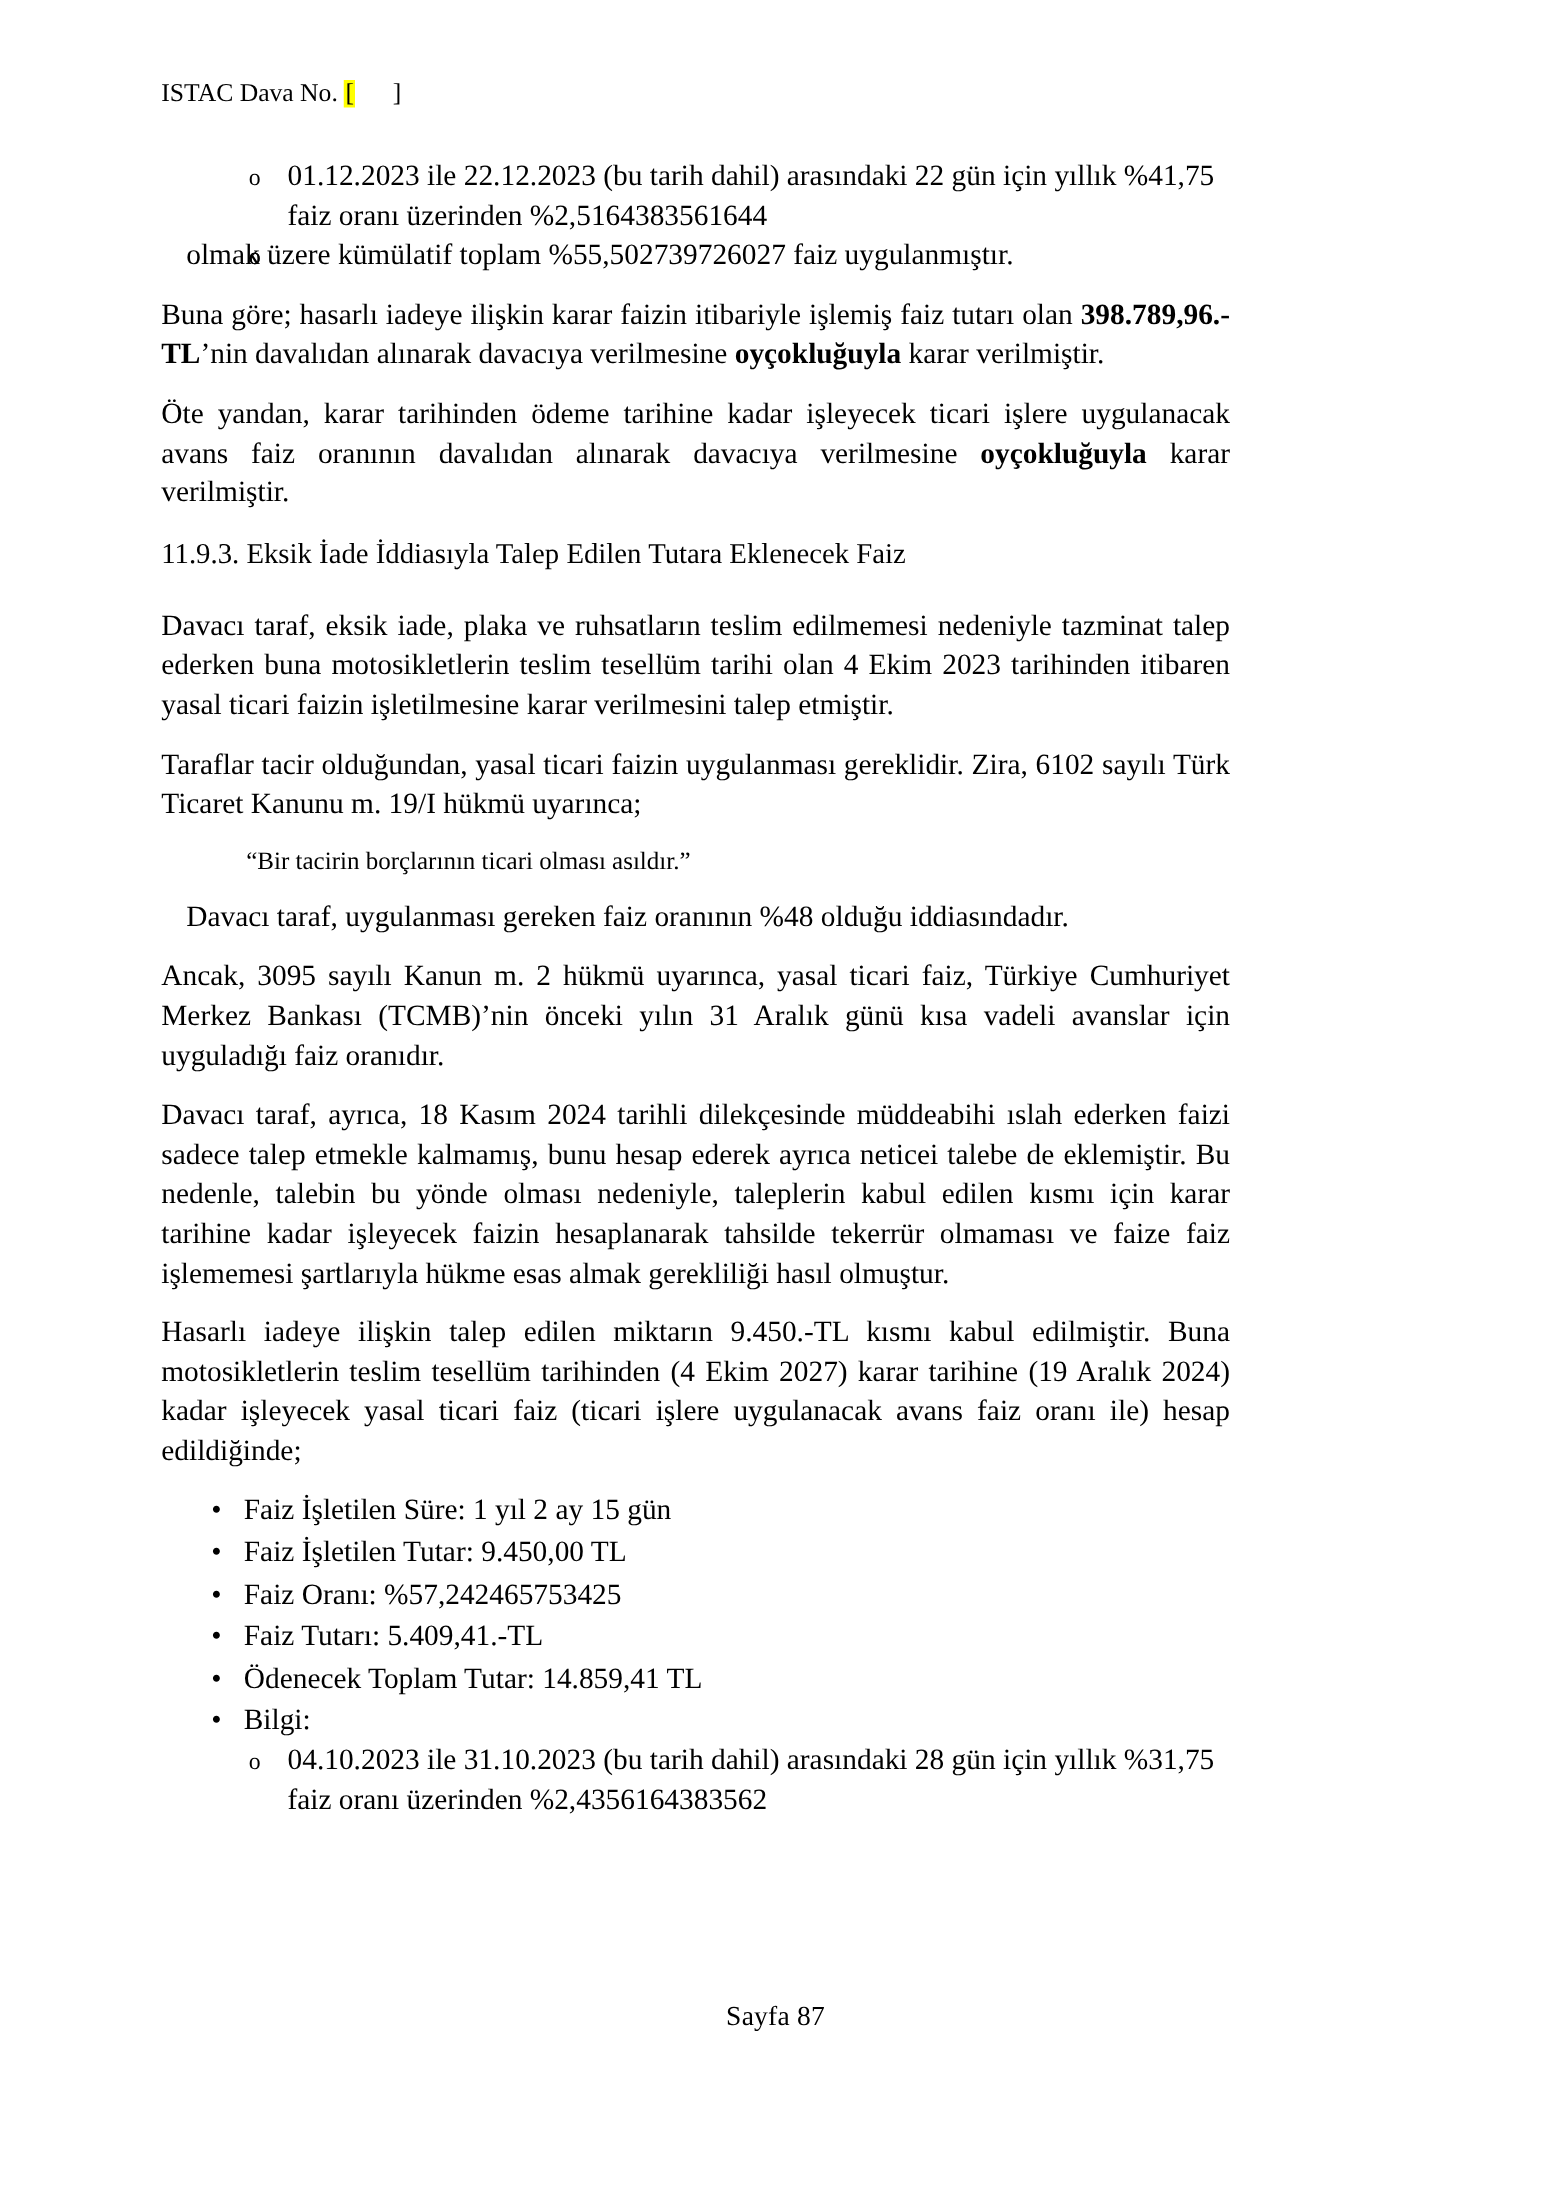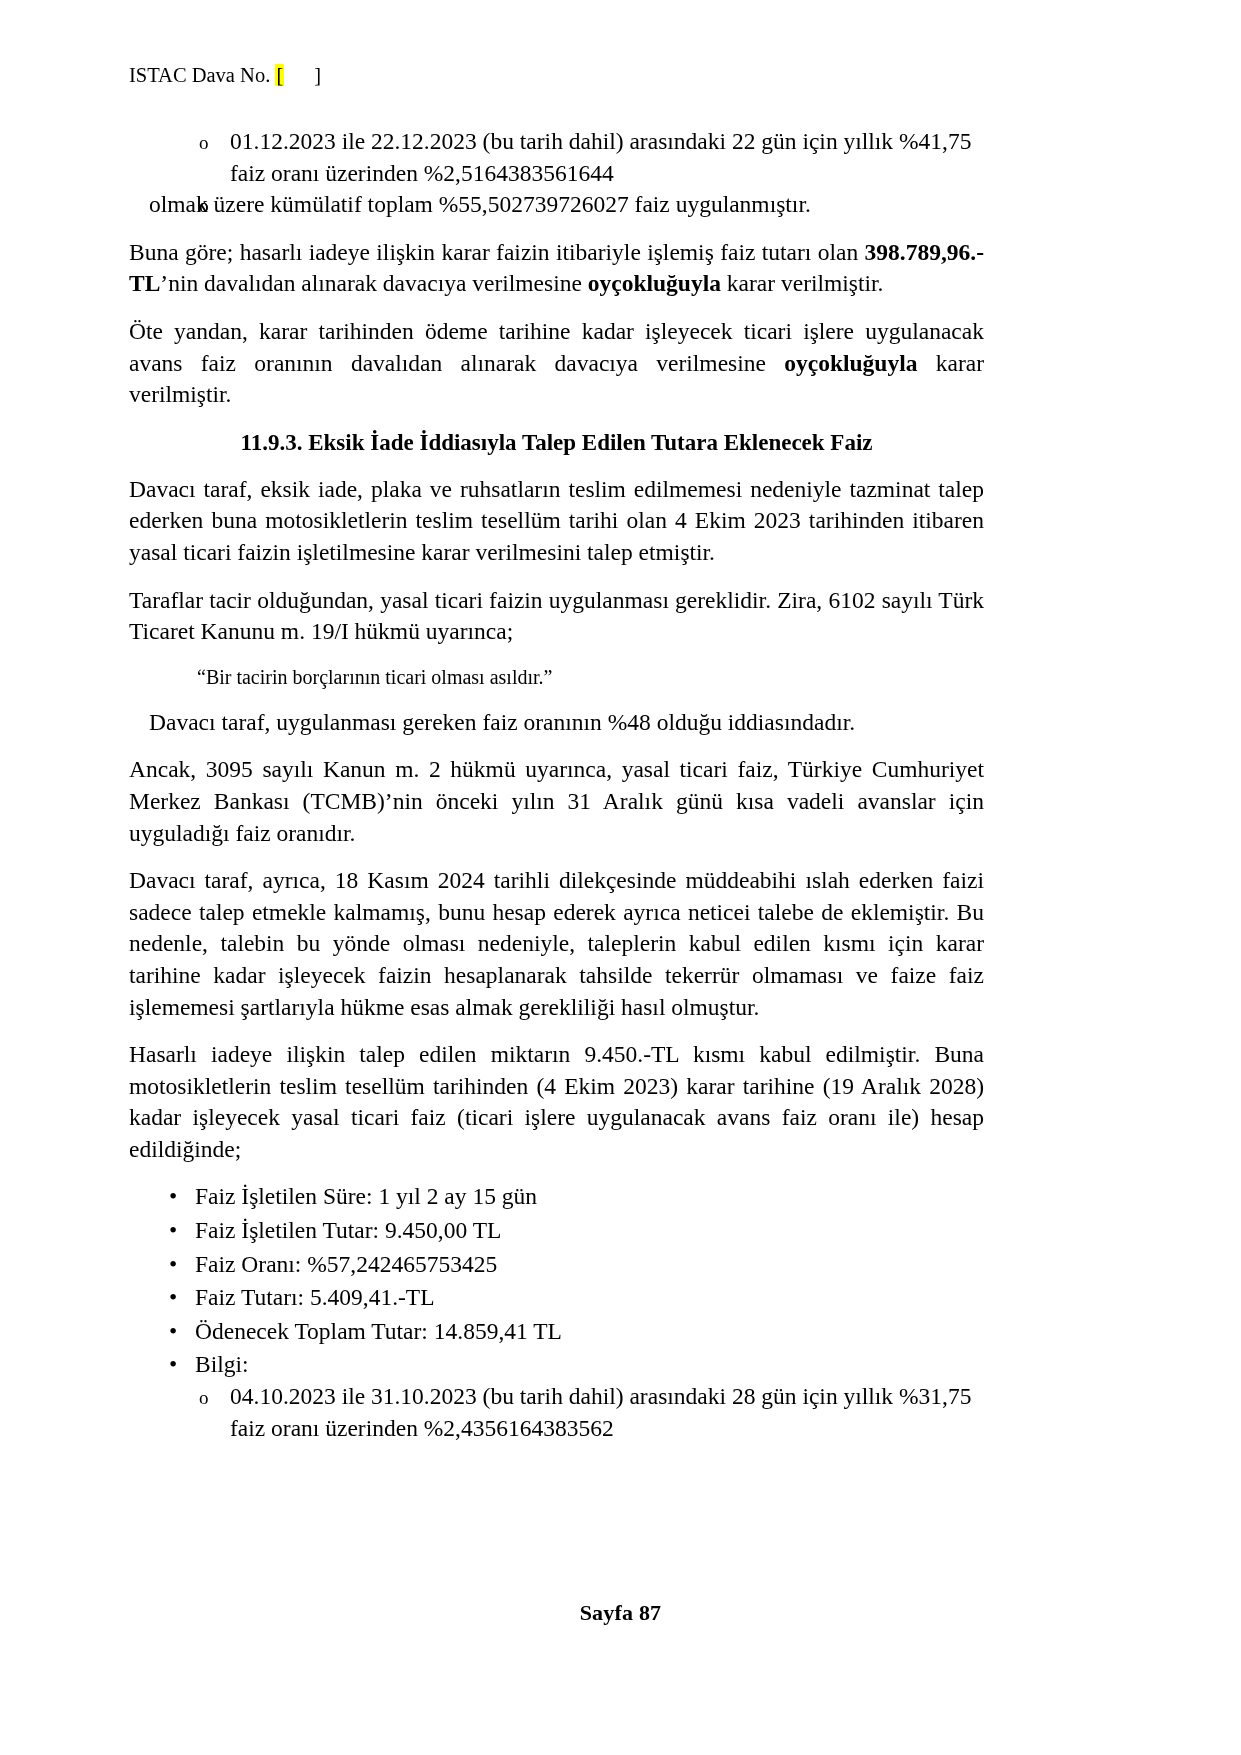--- a/index.html
+++ b/index.html
@@ -49,25 +49,25 @@
   p.body {
     margin: 0 0 16px 0;
     font-size: 23.5px;
     line-height: 1.345;
     text-align: justify;
     text-justify: inter-word;
   }
   p.body.nojust { text-align: left; margin-left: 20px; }
 
   h3.heading {
-    margin: 0 0 16px 0;
+    margin: 0 0 28px 0;
     font-size: 23px;
-    font-weight: bold;
+    font-weight: normal;
     line-height: 1.35;
-    text-align: center;
+    text-align: left;
   }
 
   p.quote {
     margin: 0 0 16px 0;
     padding-left: 68px;
     font-size: 20px;
     line-height: 1.35;
   }
 
   
@@ -113,21 +113,21 @@
   b.strong { font-weight: bold; }
 
   
   .footer {
     position: absolute;
     left: 0;
     top: 1600px;
     width: 1241px;
     text-align: center;
     font-size: 22px;
-    font-weight: bold;
+    font-weight: normal;
     letter-spacing: .2px;
   }
 </style>
 </head>
 <body>
 
 <div class="page">
 
   <div class="doc-header">
     <span>ISTAC Dava No.</span>
@@ -162,21 +162,21 @@
     <p class="body">Taraflar tacir olduğundan, yasal ticari faizin uygulanması gereklidir. Zira, 6102 sayılı Türk Ticaret Kanunu m. 19/I hükmü uyarınca;</p>
 
     <p class="quote">“Bir tacirin borçlarının ticari olması asıldır.”</p>
 
     <p class="body nojust">Davacı taraf, uygulanması gereken faiz oranının %48 olduğu iddiasındadır.</p>
 
     <p class="body">Ancak, 3095 sayılı Kanun m. 2 hükmü uyarınca, yasal ticari faiz, Türkiye Cumhuriyet Merkez Bankası (TCMB)’nin önceki yılın 31 Aralık günü kısa vadeli avanslar için uyguladığı faiz oranıdır.</p>
 
     <p class="body">Davacı taraf, ayrıca, 18 Kasım 2024 tarihli dilekçesinde müddeabihi ıslah ederken faizi sadece talep etmekle kalmamış, bunu hesap ederek ayrıca neticei talebe de eklemiştir. Bu nedenle, talebin bu yönde olması nedeniyle, taleplerin kabul edilen kısmı için karar tarihine kadar işleyecek faizin hesaplanarak tahsilde tekerrür olmaması ve faize faiz işlememesi şartlarıyla hükme esas almak gerekliliği hasıl olmuştur.</p>
 
-    <p class="body">Hasarlı iadeye ilişkin talep edilen miktarın 9.450.-TL kısmı kabul edilmiştir. Buna motosikletlerin teslim tesellüm tarihinden (4 Ekim 2023) karar tarihine (19 Aralık 2028) kadar işleyecek yasal ticari faiz (ticari işlere uygulanacak avans faiz oranı ile) hesap edildiğinde;</p>
+    <p class="body">Hasarlı iadeye ilişkin talep edilen miktarın 9.450.-TL kısmı kabul edilmiştir. Buna motosikletlerin teslim tesellüm tarihinden (4 Ekim 2027) karar tarihine (19 Aralık 2024) kadar işleyecek yasal ticari faiz (ticari işlere uygulanacak avans faiz oranı ile) hesap edildiğinde;</p>
 
     <ul class="lvl1 list-block tight">
       <li>
         <span class="marker">•</span>
         <span>Faiz İşletilen Süre: 1 yıl 2 ay 15 gün</span>
       </li>
       <li>
         <span class="marker">•</span>
         <span>Faiz İşletilen Tutar: 9.450,00 TL</span>
       </li>

